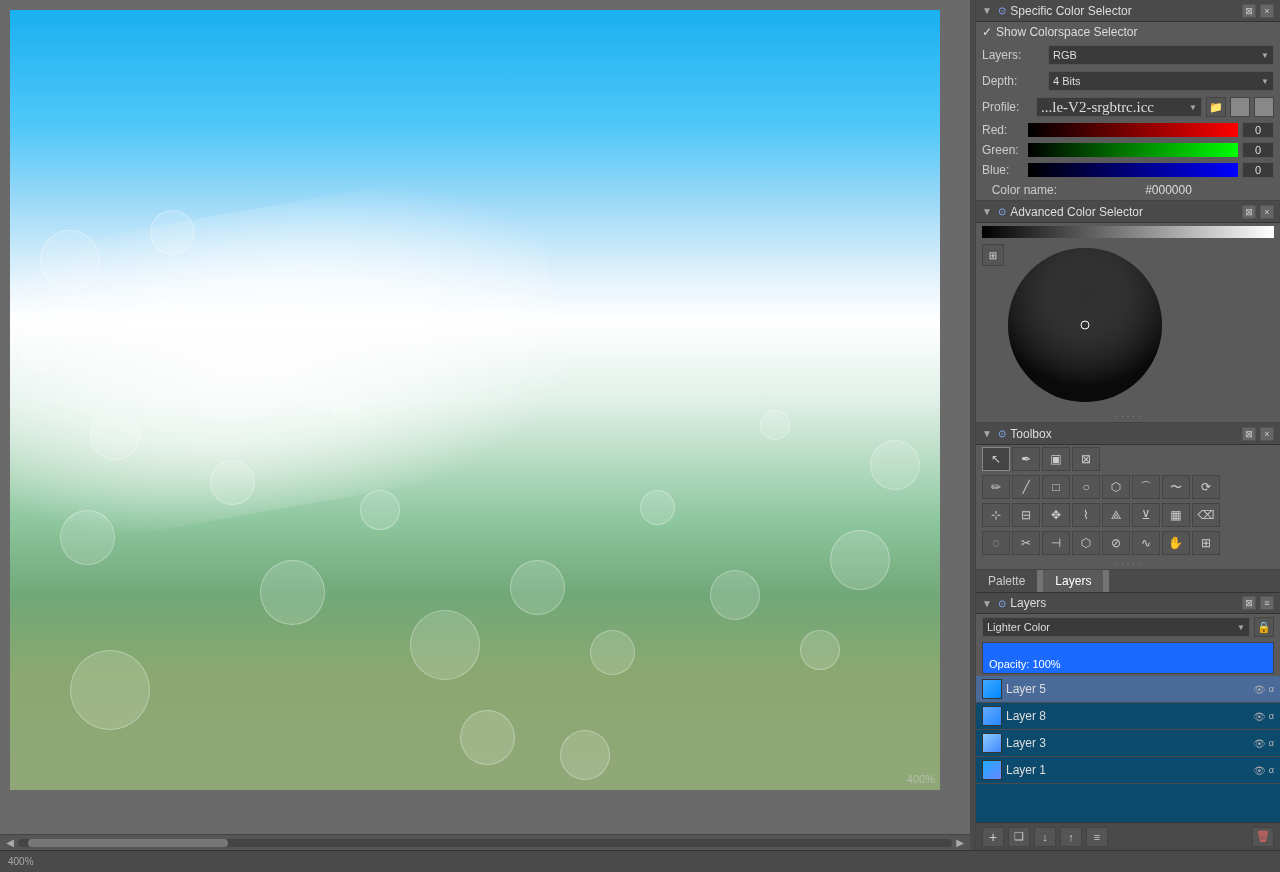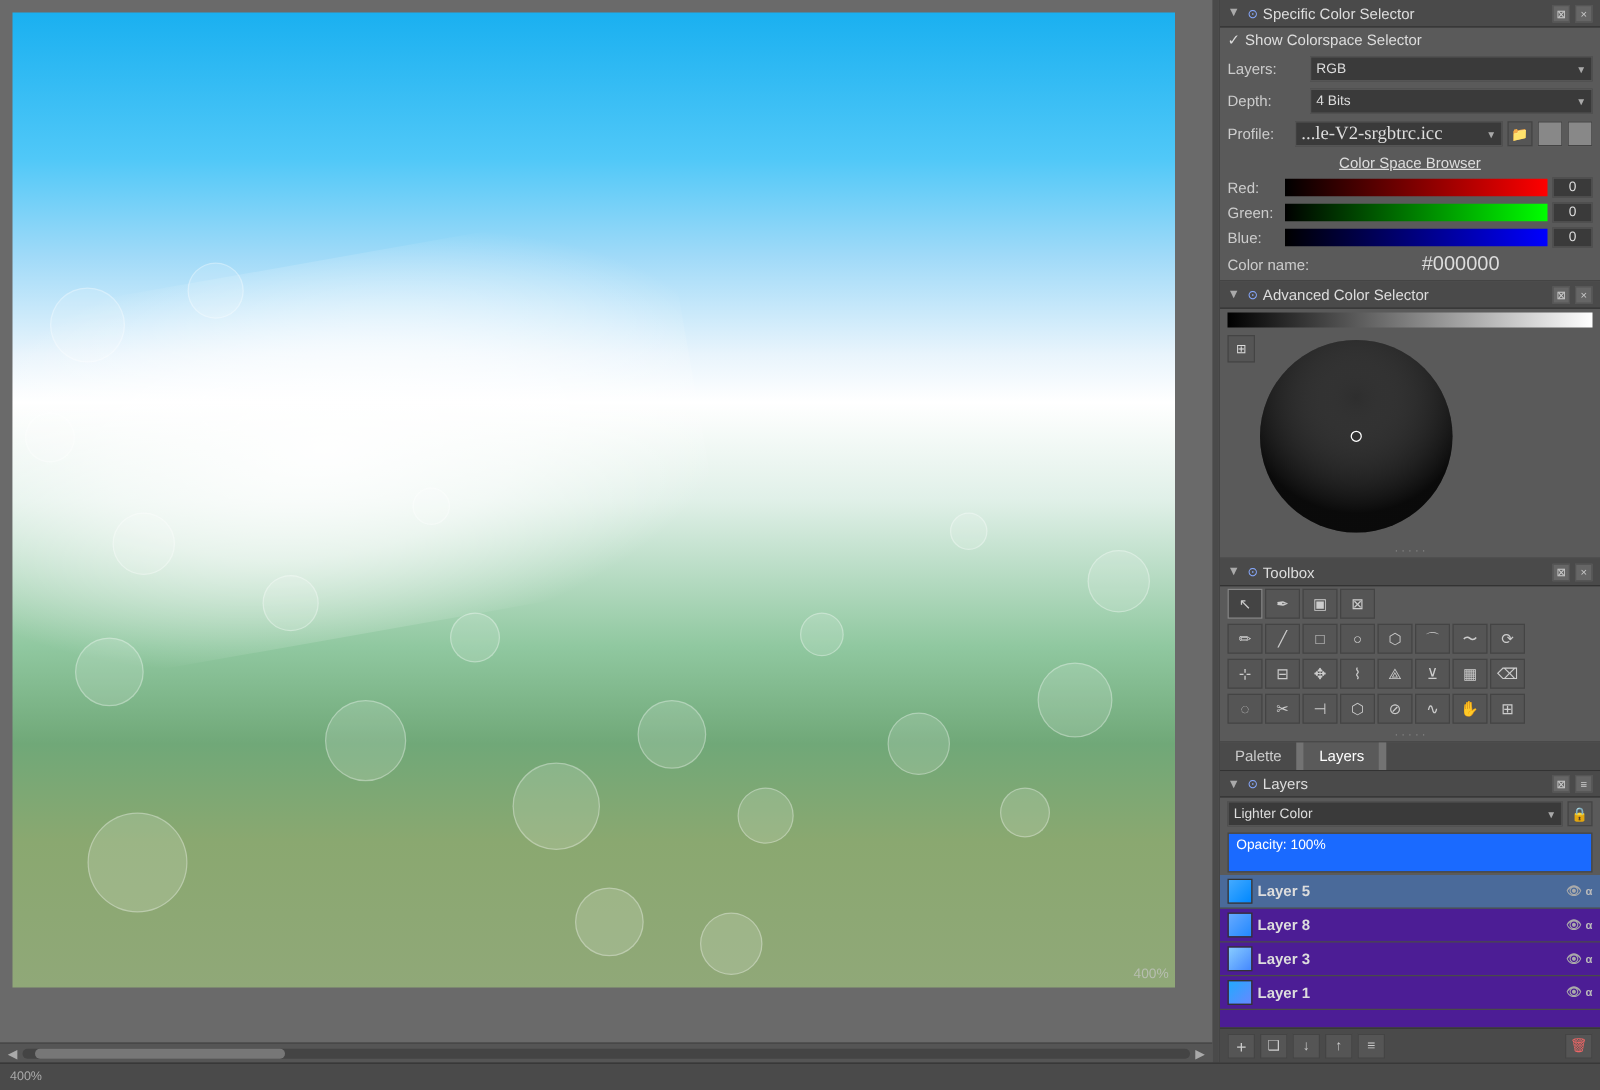--- a/index.html
+++ b/index.html
@@ -314,25 +314,26 @@
       display: flex;
       align-items: center;
       padding: 3px 6px;
       gap: 6px;
     }
 
     .color-name-label {
       color: #ccc;
       font-size: 12px;
       min-width: 75px;
+      text-align: right;
     }
 
     .color-name-value {
       color: #ddd;
-      font-size: 16px;
+      font-size: 12px;
       flex: 1;
       text-align: center;
     }
 
     
     .advanced-color-panel {
       background: #5a5a5a;
       border-bottom: 1px solid #444;
     }
 
@@ -467,35 +468,34 @@
 
     .opacity-bar-row {
       padding: 2px 6px;
     }
 
     .opacity-bar {
       height: 16px;
       background: linear-gradient(to right, #1a6aff 0%, #1a6aff 100%);
       border: 1px solid #444;
       display: flex;
-      align-items: flex-end;
+      align-items: flex-start;
       padding: 15px 6px;
       cursor: pointer;
     }
 
     .opacity-label {
       color: #fff;
       font-size: 11px;
     }
 
     .layers-list {
       flex: 1;
       overflow-y: auto;
-      background: #4c1d95;
-      font-weight: bold;
+      background: #0c4a6e;
     }
 
     .layer-item {
       display: flex;
       align-items: center;
       padding: 3px 6px;
       gap: 4px;
       border-bottom: 1px solid #4a4a4a;
       cursor: pointer;
     }
@@ -683,23 +683,20 @@
         <label style="min-width:50px;color:#ccc;font-size:12px;">Profile:</label>
         <div class="profile-dropdown">
           <span style="font-size:15px;font-family:Liberation Serif, serif;">...le-V2-srgbtrc.icc</span>
           <span class="dropdown-arrow">▼</span>
         </div>
         <div class="icon-btn">📁</div>
         <div class="icon-btn" style="background:#888;"></div>
         <div class="icon-btn" style="background:#888;"></div>
       </div>
 
-      <div class="color-space-browser-title">
-        <span>Color Space Browser</span>
-      </div>
 
       <div class="color-slider-row">
         <span class="color-label">Red:</span>
         <div class="color-slider-track slider-red"></div>
         <input class="color-value-input" type="text" value="0" style="">
       </div>
 
       <div class="color-slider-row">
         <span class="color-label">Green:</span>
         <div class="color-slider-track slider-green"></div>

